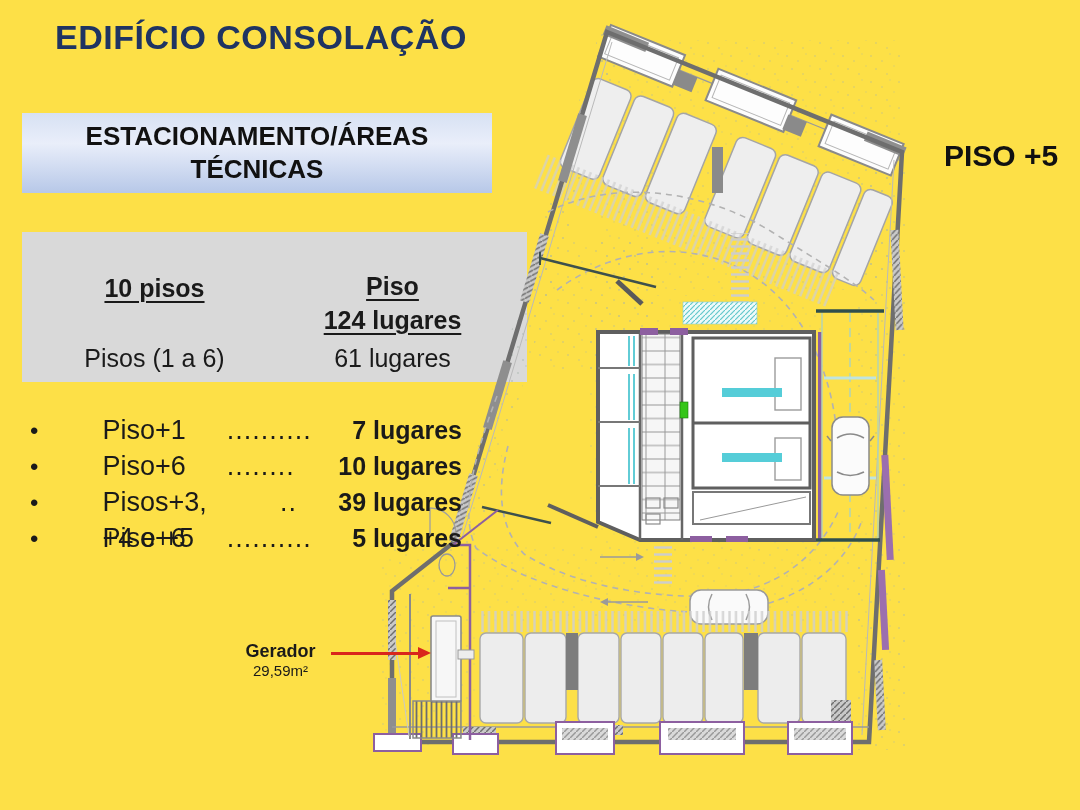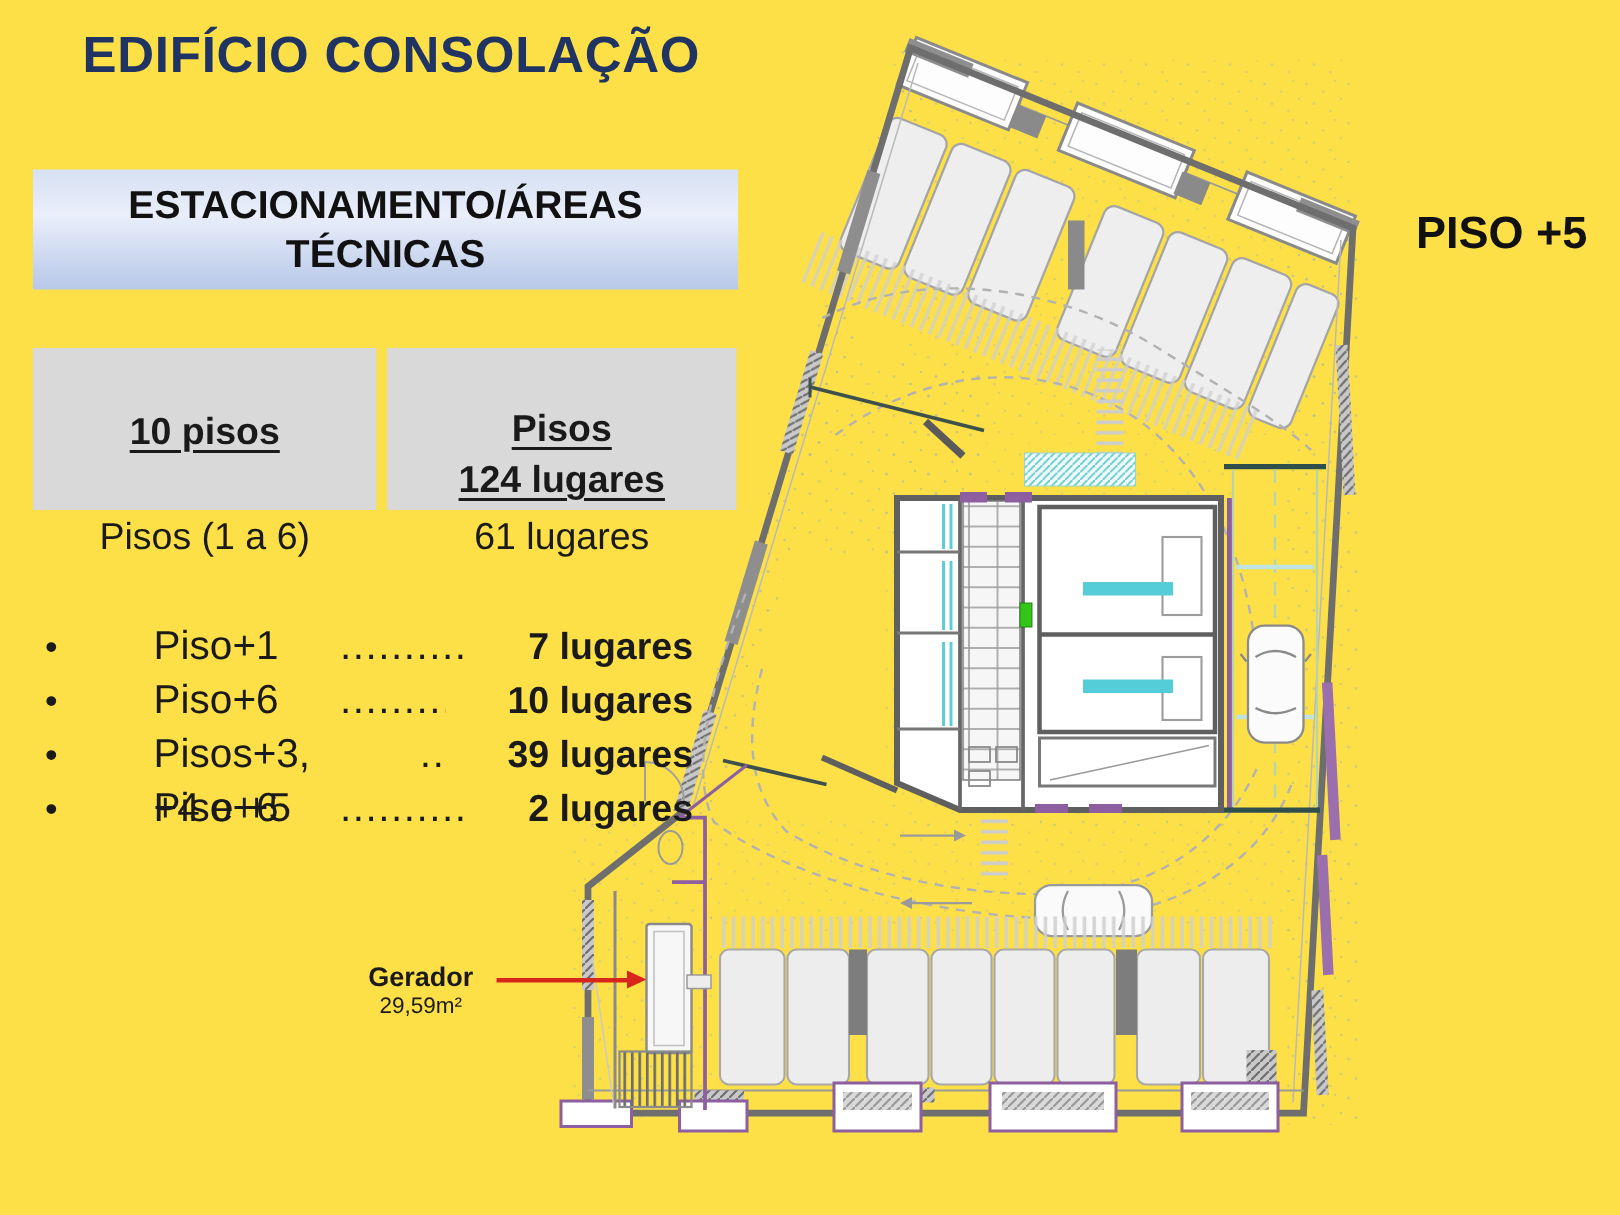--- a/index.html
+++ b/index.html
@@ -7,21 +7,21 @@
          font-family:"Liberation Sans",sans-serif;color:#1a1a1a;}
 
   .title{position:absolute;left:55px;top:18px;font-size:34px;font-weight:bold;
          color:#1f3462;letter-spacing:.5px;}
 
   .blue-box{position:absolute;left:22px;top:113px;width:470px;height:80px;
             background:linear-gradient(180deg,#d7e1f3 0%,#e9eefa 38%,#b7c8e8 100%);
             display:flex;flex-direction:column;align-items:center;justify-content:center;
             font-size:26px;font-weight:bold;line-height:33px;color:#111;}
 
-  .panel{position:absolute;top:232px;height:108px;background:#d9d9d9;font-size:25px;}
+  .panel{position:absolute;top:232px;height:150px;background:#d9d9d9;font-size:25px;padding-left:36px;}
   .panel-left{left:22px;width:229px;}
   .panel-right{left:258px;width:233px;}
   .panel .cell{position:absolute;left:0;width:100%;text-align:center;}
   .u{font-weight:bold;text-decoration:underline;text-decoration-thickness:2px;text-underline-offset:4px;}
 
   .bullets{position:absolute;left:30px;top:412px;width:432px;margin:0;padding:0;list-style:none;z-index:3;}
   .bullets li{display:flex;align-items:baseline;font-size:27px;height:36px;line-height:36px;gap:36px;}
   .bullets li::before{content:"•";font-size:24px;margin-right:28px;flex:none;}
   .bullets .lead{flex:1 1 auto;overflow:hidden;white-space:nowrap;margin:0 5px;letter-spacing:1px;}
   .bullets .val{flex:none;font-weight:bold;font-size:25px;}
@@ -47,21 +47,21 @@
   <div class="blue-box">
     <div>ESTACIONAMENTO/ÁREAS</div>
     <div>TÉCNICAS</div>
   </div>
 
   <div class="panel panel-left">
     <div class="cell u" style="top:42px;">10 pisos</div>
     <div class="cell" style="top:112px;">Pisos (1 a 6)</div>
   </div>
   <div class="panel panel-right">
-    <div class="cell u" style="top:40px;">Pisos</div>
+    <div class="cell u" style="top:40px;">Piso</div>
     <div class="cell u" style="top:74px;">124 lugares</div>
     <div class="cell" style="top:112px;">61 lugares</div>
   </div>
 
   <ul class="bullets">
     <li>
       <span class="lbl">Piso+1</span>
       <span class="lead">..............................</span>
       <span class="val">7 lugares</span>
     </li>
@@ -71,21 +71,21 @@
       <span class="val">10 lugares</span>
     </li>
     <li>
       <span class="lbl">Pisos+3, +4 e +5</span>
       <span class="lead">…</span>
       <span class="val">39 lugares</span>
     </li>
     <li>
       <span class="lbl">Piso+6</span>
       <span class="lead">................................</span>
-      <span class="val">2 lugares</span>
+      <span class="val">5 lugares</span>
     </li>
   </ul>
 
   <div class="gerador">
     <div class="g1">Gerador</div>
     <div class="g2">29,59m²</div>
   </div>
   <div class="arrow-line"></div>
 
   <div class="piso-label">PISO +5</div>

